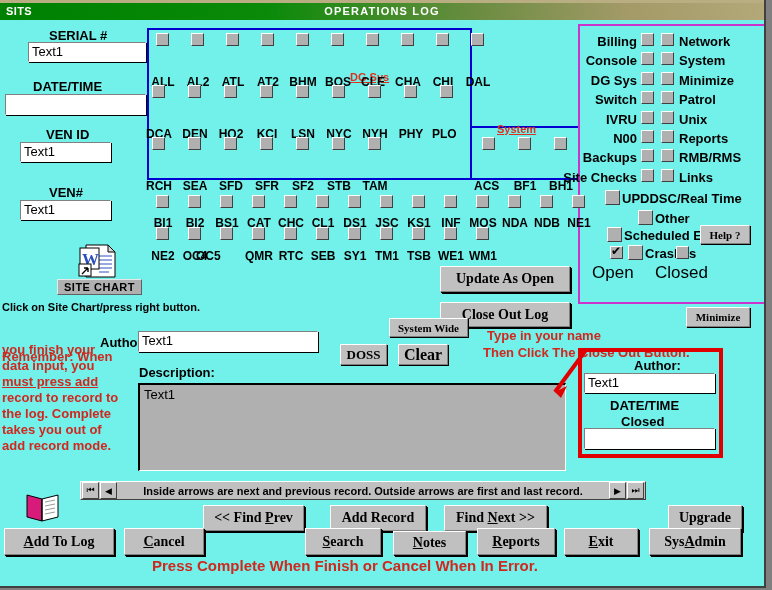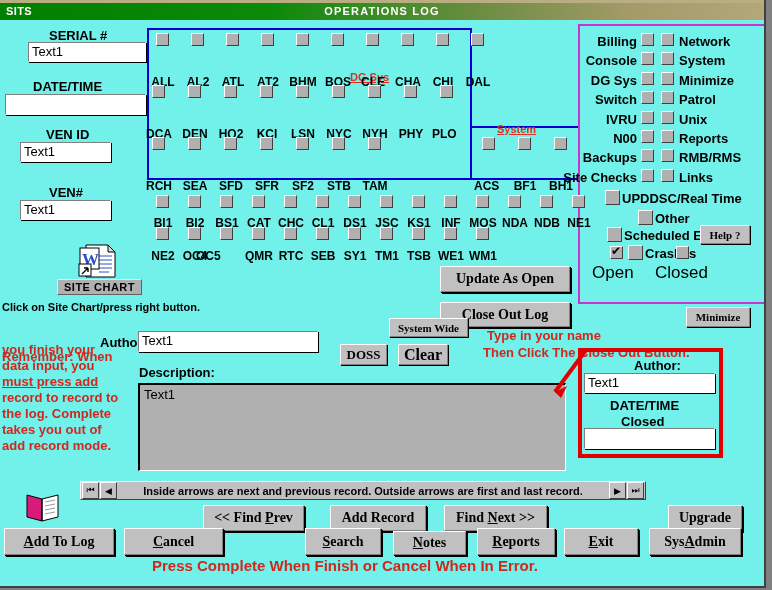--- a/index.html
+++ b/index.html
@@ -427,21 +427,21 @@
       <div class="btn" style="left:444px;top:485px;width:103px;height:26px;">
         <span>Find <u>N</u>ext &gt;&gt;</span>
       </div>
       <div class="btn" style="left:668px;top:485px;width:74px;height:26px;">
         <span>Upgrade</span>
       </div>
 
       <div class="btn" style="left:4px;top:508px;width:110px;height:27px;">
           <span><u>A</u>dd To Log</span>
         </div>
-      <div class="btn" style="left:124px;top:508px;width:99px;height:27px;">
+      <div class="btn" style="left:124px;top:508px;width:80px;height:27px;">
           <span><u>C</u>ancel</span>
         </div>
       <div class="btn" style="left:305px;top:508px;width:76px;height:27px;">
           <span><u>S</u>earch</span>
         </div>
       <div class="btn" style="left:393px;top:511px;width:73px;height:24px;">
           <span><u>N</u>otes</span>
         </div>
       <div class="btn" style="left:477px;top:508px;width:78px;height:27px;">
           <span><u>R</u>eports</span>

